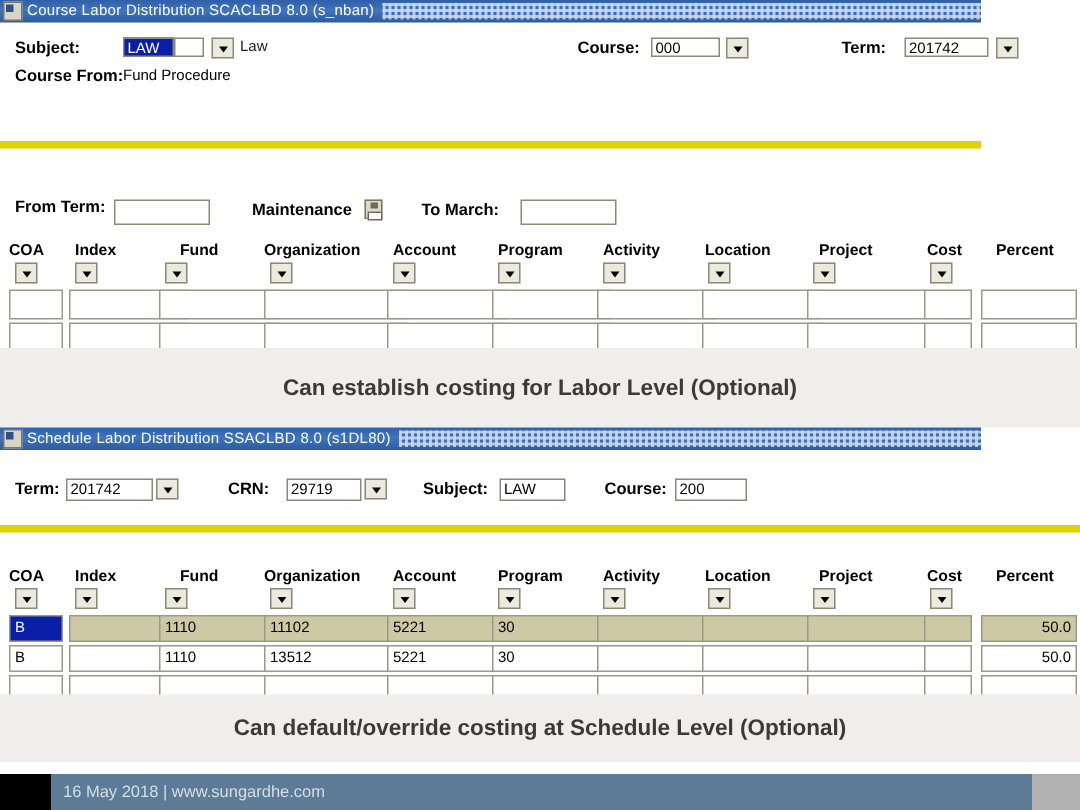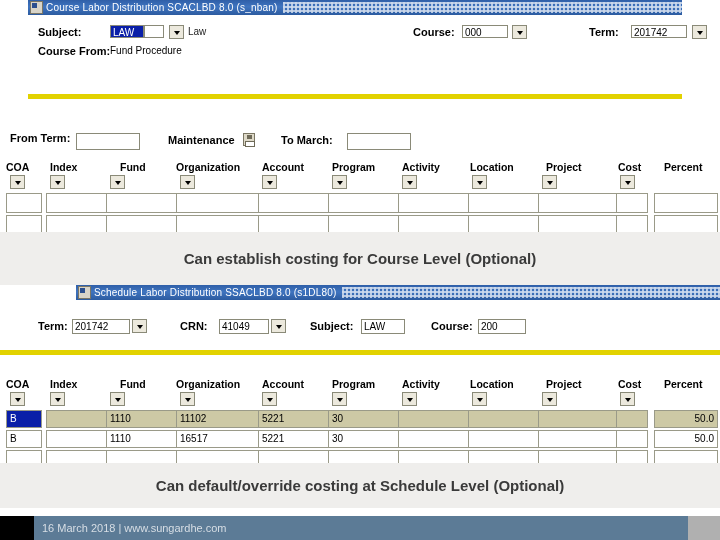--- a/index.html
+++ b/index.html
@@ -5,21 +5,21 @@
 <style>
   html,body{margin:0;padding:0;}
   body{
     width:720px;height:540px;overflow:hidden;
     background:#ffffff;
     font-family:"Liberation Sans", sans-serif;
     font-size:11px;color:#000;
     position:relative;
   }
   
-  .win{position:absolute;left:0;width:654px;background:#ffffff;margin-left:28px;}
+  .win{position:absolute;left:0;width:654px;background:#ffffff;}
   .titlebar{
     height:15px;
     background:linear-gradient(to bottom,#2f5fa8 0%,#3f74bf 45%,#2c5ba0 100%);
     display:flex;align-items:center;
     overflow:hidden;white-space:nowrap;
   }
   .titlebar .tb-icon{
     width:11px;height:11px;margin:0 3px 0 2px;flex:0 0 auto;
     background:#d8d4c8;border:1px solid #7a7666;
     position:relative;
@@ -204,36 +204,36 @@
       <div class="cell" style="left: 328px; top: 112px; width: 80px; height: 20px; line-height: 18px;"></div>
       <div class="cell" style="left: 398px; top: 112px; width: 80px; height: 20px; line-height: 18px;"></div>
       <div class="cell" style="left: 468px; top: 112px; width: 80px; height: 20px; line-height: 18px;"></div>
       <div class="cell" style="left: 538px; top: 112px; width: 80px; height: 20px; line-height: 18px;"></div>
       <div class="cell" style="left: 616px; top: 112px; width: 32px; height: 20px; line-height: 18px;"></div>
       <div class="cell rt" style="left: 654px; top: 112px; width: 64px; height: 20px; line-height: 18px;"></div>
     </div>
 </div>
 
 <div class="caption" style="top:232px;height:53px;">
-  <span>Can establish costing for Course Level (Optional)</span>
-</div>
-
-<div class="win" id="botwin" style="top:285px;height:62px;padding-left:48px;">
+  <span>Can establish costing for Labor Level (Optional)</span>
+</div>
+
+<div class="win" id="botwin" style="top:285px;height:62px;">
   <div class="titlebar">
     <span class="tb-icon"></span>
     <span class="tb-text">Schedule Labor Distribution  SSACLBD 8.0  (s1DL80)</span>
     <span class="tb-fill"></span>
   </div>
 
   <div class="lbl" style="position:absolute;left:10px;top:35px;">Term:</div>
   <div class="fld" style="position:absolute;left:44px;top:34px;width:58px;height:15px;line-height:14px;">201742</div>
   <div class="drop" style="position:absolute;left:104px;top:34px;"></div>
 
   <div class="lbl" style="position:absolute;left:152px;top:35px;">CRN:</div>
-  <div class="fld" style="position:absolute;left:191px;top:34px;width:50px;height:15px;line-height:14px;">41049</div>
+  <div class="fld" style="position:absolute;left:191px;top:34px;width:50px;height:15px;line-height:14px;">29719</div>
   <div class="drop" style="position:absolute;left:243px;top:34px;"></div>
 
   <div class="lbl" style="position:absolute;left:282px;top:35px;">Subject:</div>
   <div class="fld" style="position:absolute;left:333px;top:34px;width:44px;height:15px;line-height:14px;">LAW</div>
 
   <div class="lbl" style="position:absolute;left:403px;top:35px;">Course:</div>
   <div class="fld" style="position:absolute;left:450px;top:34px;width:48px;height:15px;line-height:14px;">200</div>
 </div>
 
 <div class="yellow-bar" style="position:absolute;left:0;top:350px;"></div>
@@ -268,21 +268,21 @@
       <div class="cell hl" style="left: 258px; top: 52px; width: 80px; height: 18px; line-height: 16px;">5221</div>
       <div class="cell hl" style="left: 328px; top: 52px; width: 80px; height: 18px; line-height: 16px;">30</div>
       <div class="cell hl" style="left: 398px; top: 52px; width: 80px; height: 18px; line-height: 16px;"></div>
       <div class="cell hl" style="left: 468px; top: 52px; width: 80px; height: 18px; line-height: 16px;"></div>
       <div class="cell hl" style="left: 538px; top: 52px; width: 80px; height: 18px; line-height: 16px;"></div>
       <div class="cell hl" style="left: 616px; top: 52px; width: 32px; height: 18px; line-height: 16px;"></div>
       <div class="cell hl rt" style="left: 654px; top: 52px; width: 64px; height: 18px; line-height: 16px;">50.0</div>
       <div class="cell" style="left: 6px; top: 72px; width: 36px; height: 18px; line-height: 16px;">B</div>
       <div class="cell" style="left: 46px; top: 72px; width: 80px; height: 18px; line-height: 16px;"></div>
       <div class="cell" style="left: 106px; top: 72px; width: 80px; height: 18px; line-height: 16px;">1110</div>
-      <div class="cell" style="left: 176px; top: 72px; width: 96px; height: 18px; line-height: 16px;">16517</div>
+      <div class="cell" style="left: 176px; top: 72px; width: 96px; height: 18px; line-height: 16px;">13512</div>
       <div class="cell" style="left: 258px; top: 72px; width: 80px; height: 18px; line-height: 16px;">5221</div>
       <div class="cell" style="left: 328px; top: 72px; width: 80px; height: 18px; line-height: 16px;">30</div>
       <div class="cell" style="left: 398px; top: 72px; width: 80px; height: 18px; line-height: 16px;"></div>
       <div class="cell" style="left: 468px; top: 72px; width: 80px; height: 18px; line-height: 16px;"></div>
       <div class="cell" style="left: 538px; top: 72px; width: 80px; height: 18px; line-height: 16px;"></div>
       <div class="cell" style="left: 616px; top: 72px; width: 32px; height: 18px; line-height: 16px;"></div>
       <div class="cell rt" style="left: 654px; top: 72px; width: 64px; height: 18px; line-height: 16px;">50.0</div>
       <div class="cell" style="left: 6px; top: 92px; width: 36px; height: 18px; line-height: 16px;"></div>
       <div class="cell" style="left: 46px; top: 92px; width: 80px; height: 18px; line-height: 16px;"></div>
       <div class="cell" style="left: 106px; top: 92px; width: 80px; height: 18px; line-height: 16px;"></div>
@@ -308,16 +308,16 @@
     </div>
 </div>
 
 <div class="caption" style="top:463px;height:45px;align-items:center;">
   <span>Can default/override costing at Schedule Level (Optional)</span>
 </div>
 
 <div class="footer">
   <div class="blk"></div>
   <div class="bar">
-    <span>16 March 2018 | www.sungardhe.com</span>
+    <span>16 May 2018 | www.sungardhe.com</span>
   </div>
   <div class="grayblk"></div>
 </div>
 
 </body></html>

